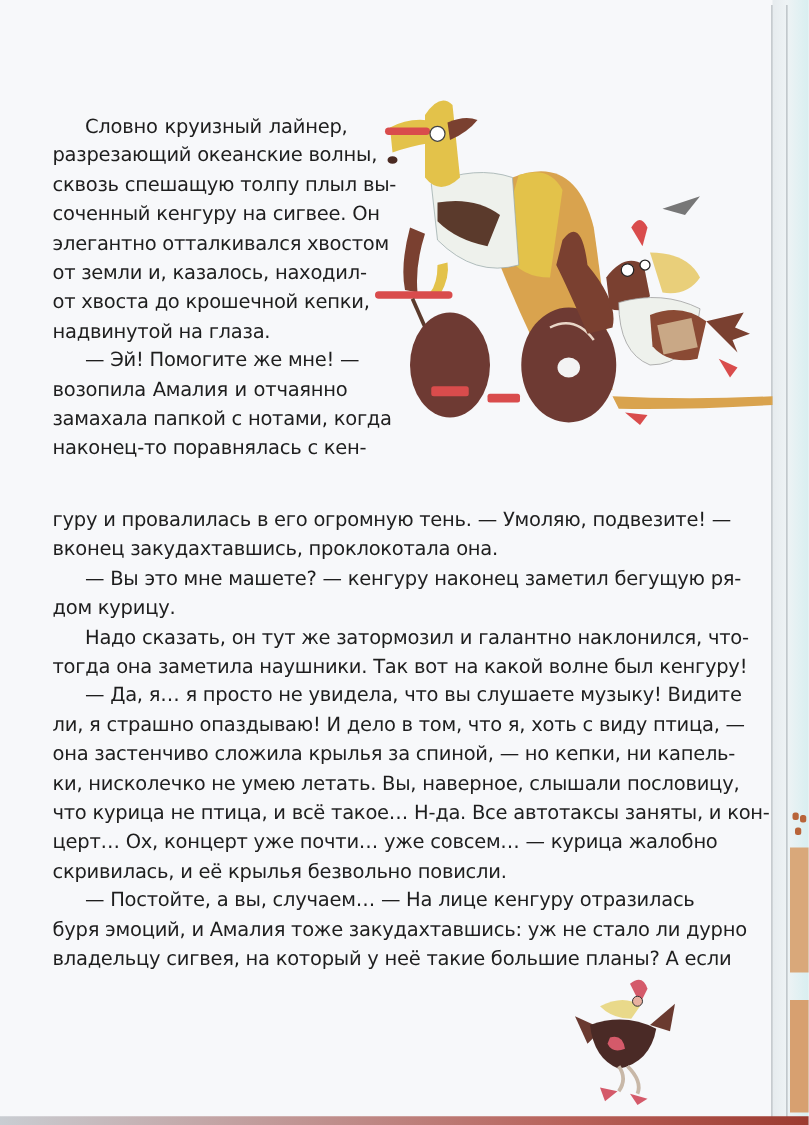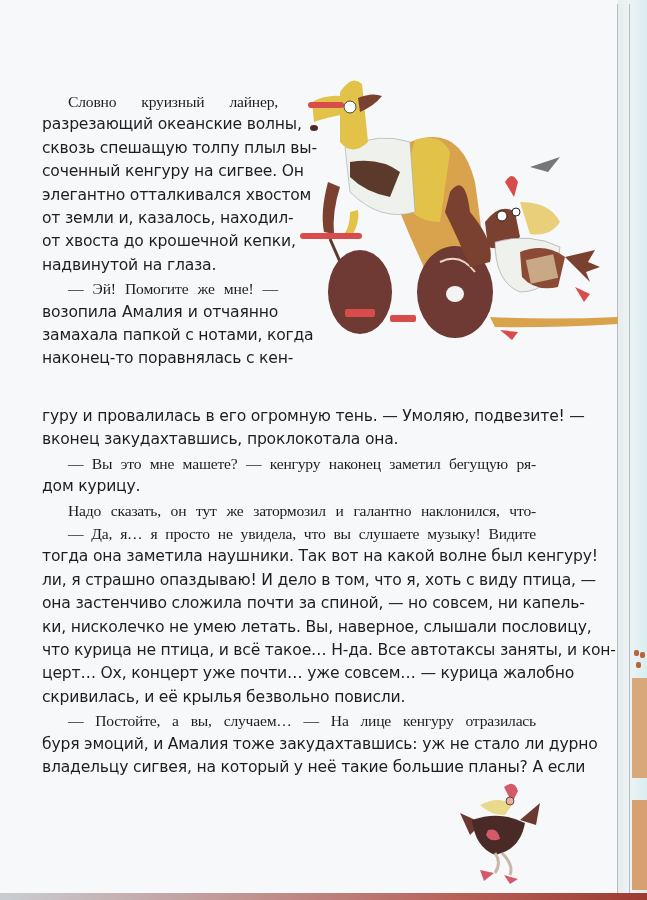--- a/index.html
+++ b/index.html
@@ -28,21 +28,21 @@
   .spine-art .tan2 { position:absolute; left:0; top:160px; width:15px; height:90px; background:#d7a070; }
   .spine-art .dot { position:absolute; width:5px; height:6px; background:#b8643a; border-radius:2px; }
 
   .text {
     position: absolute; left: 42px; color: #1e1e1e;
     font-size: 15.6px; line-height: 23.4px;
     letter-spacing: -0.2px;
   }
   .text .line { display: block; white-space: nowrap; text-align: justify; text-align-last: justify; }
   .text .line.last { text-align-last: left; }
-  .text .line.indent { padding-left: 26px; font-family: Liberation Serif, serif; }
+  .text .line.indent { padding-left: 26px; }
   .narrow { top: 90px; width: 236px; }
   .wide { top: 405px; width: 494px; }
 
   .illus-main { position: absolute; left: 290px; top: 62px; width: 330px; height: 300px; }
   .illus-small { position: absolute; left: 440px; top: 775px; width: 120px; height: 110px; }
 </style>
 </head>
 <body>
 
 <div class="page"></div>
@@ -72,24 +72,24 @@
   <span class="line">замахала папкой с нотами, когда</span>
   <span class="line">наконец-то  поравнялась  с  кен-</span>
 </div>
 
 <div class="text wide">
   <span class="line">гуру и провалилась в его огромную тень. — Умоляю, подвезите! —</span>
   <span class="line last">вконец закудахтавшись, проклокотала она.</span>
   <span class="line indent">— Вы это мне машете? — кенгуру наконец заметил бегущую ря-</span>
   <span class="line last">дом курицу.</span>
   <span class="line indent">Надо сказать, он тут же затормозил и галантно наклонился, что-</span>
+  <span class="line last">тогда она заметила наушники. Так вот на какой волне был кенгуру!</span>
   <span class="line indent">— Да, я… я просто не увидела, что вы слушаете музыку! Видите</span>
-  <span class="line last">тогда она заметила наушники. Так вот на какой волне был кенгуру!</span>
   <span class="line">ли, я страшно опаздываю! И дело в том, что я, хоть с виду птица, —</span>
-  <span class="line">она застенчиво сложила почти за спиной, — но совсем, ни капель-</span>
+  <span class="line">она застенчиво сложила крылья за спиной, — но кепки, ни капель-</span>
   <span class="line">ки,  нисколечко  не  умею  летать.  Вы,  наверное,  слышали  пословицу,</span>
   <span class="line">что курица не птица, и всё такое… Н-да. Все автотаксы заняты, и кон-</span>
   <span class="line">церт… Ох, концерт уже почти… уже совсем… — курица жалобно</span>
   <span class="line last">скривилась, и её крылья безвольно повисли.</span>
   <span class="line indent">— Постойте,  а  вы,  случаем…  —  На  лице  кенгуру  отразилась</span>
   <span class="line">буря эмоций, и Амалия тоже закудахтавшись: уж не стало ли дурно</span>
   <span class="line">владельцу сигвея, на который у неё такие большие планы? А если</span>
 </div>
 
 <svg class="illus-main" viewBox="0 0 330 300">

